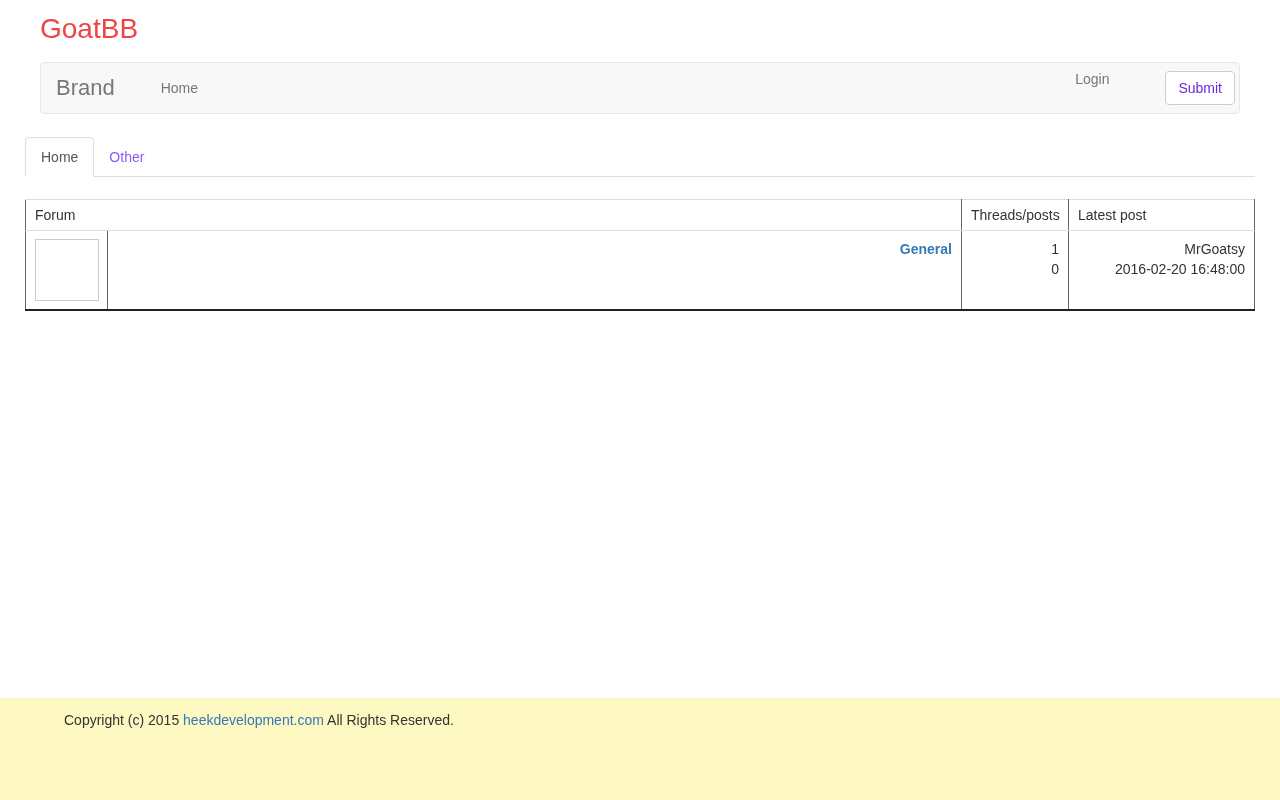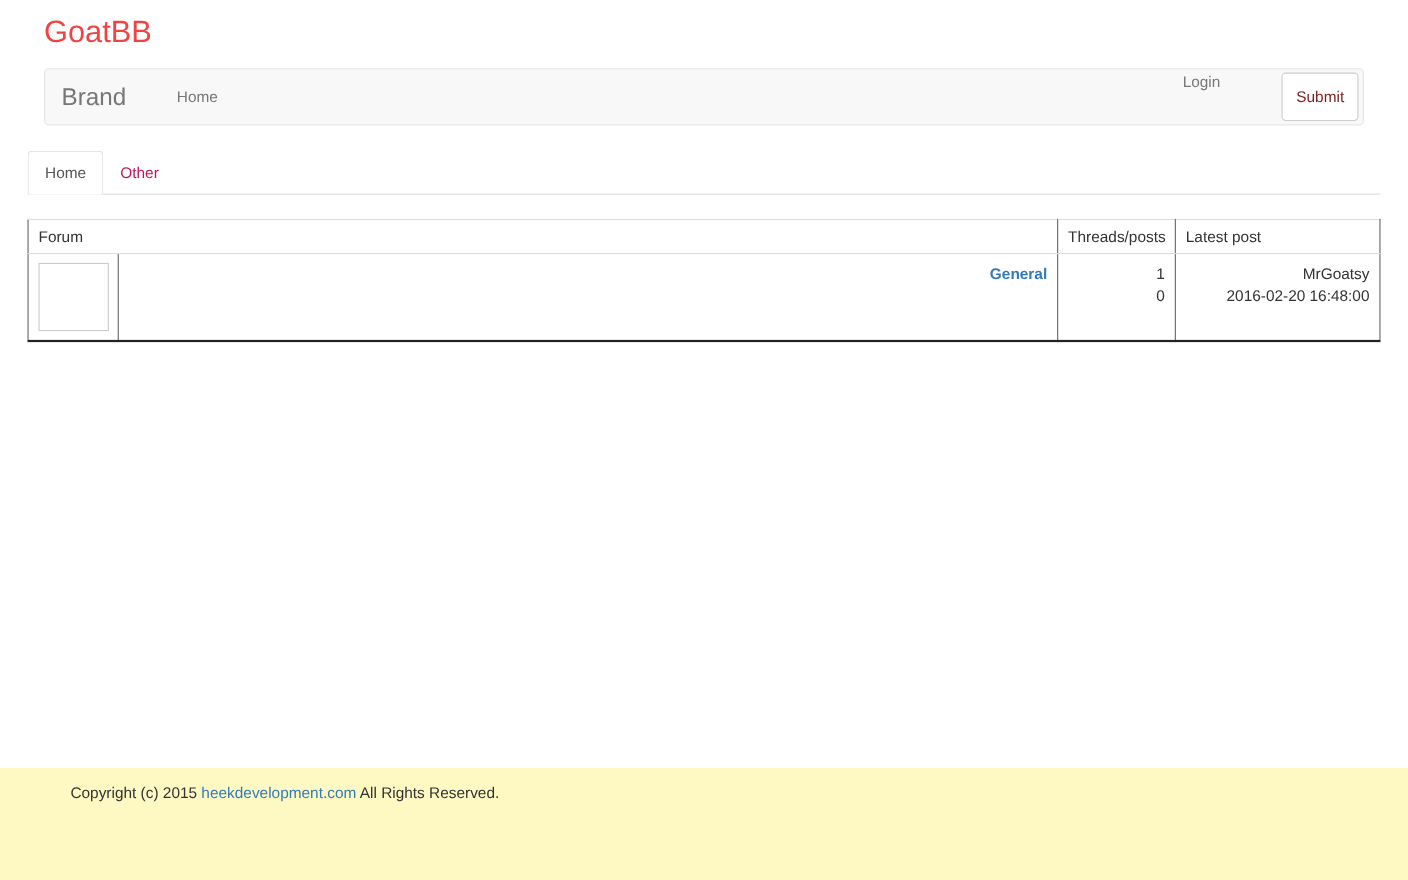--- a/index.html
+++ b/index.html
@@ -40,26 +40,26 @@
   .search-input {
     width: 195px; height: 34px;
     padding: 6px 12px;
     border: 1px solid #ccc; border-radius: 4px;
     font-family: "Liberation Sans", sans-serif;
     font-size: 14px; color: #555;
     outline: none;
   }
   .search-input::placeholder { color: #999; opacity: 1; }
   .submit-btn {
-    height: 44px; margin-left: 7px;
+    height: 34px; margin-left: 7px;
     padding: 6px 12px;
     background: #fff;
     border: 1px solid #ccc; border-radius: 4px;
     font-family: "Liberation Sans", sans-serif;
-    font-size: 14px; color: #7f1d1d;
+    font-size: 14px; color: #6d28d9;
     cursor: pointer;
   }
 
   
   .content { margin: 0 25px; }
 
   
   .tab-bar {
     margin-top: 23px;
     border-bottom: 1px solid #ddd;
@@ -73,21 +73,21 @@
     cursor: pointer;
   }
   .tab-active {
     background: #fff;
     border: 1px solid #ddd;
     border-bottom: 1px solid transparent;
     border-radius: 4px 4px 0 0;
     margin-bottom: -1px;
     color: #555;
   }
-  .tab-link { color: #be185d; }
+  .tab-link { color: #8b5cf6; }
 
   
   .forum-table {
     width: 100%;
     margin-top: 22px;
     border-collapse: collapse;
     table-layout: fixed;
     border-bottom: 2px solid #222;
   }
   .forum-table th, .forum-table td {

